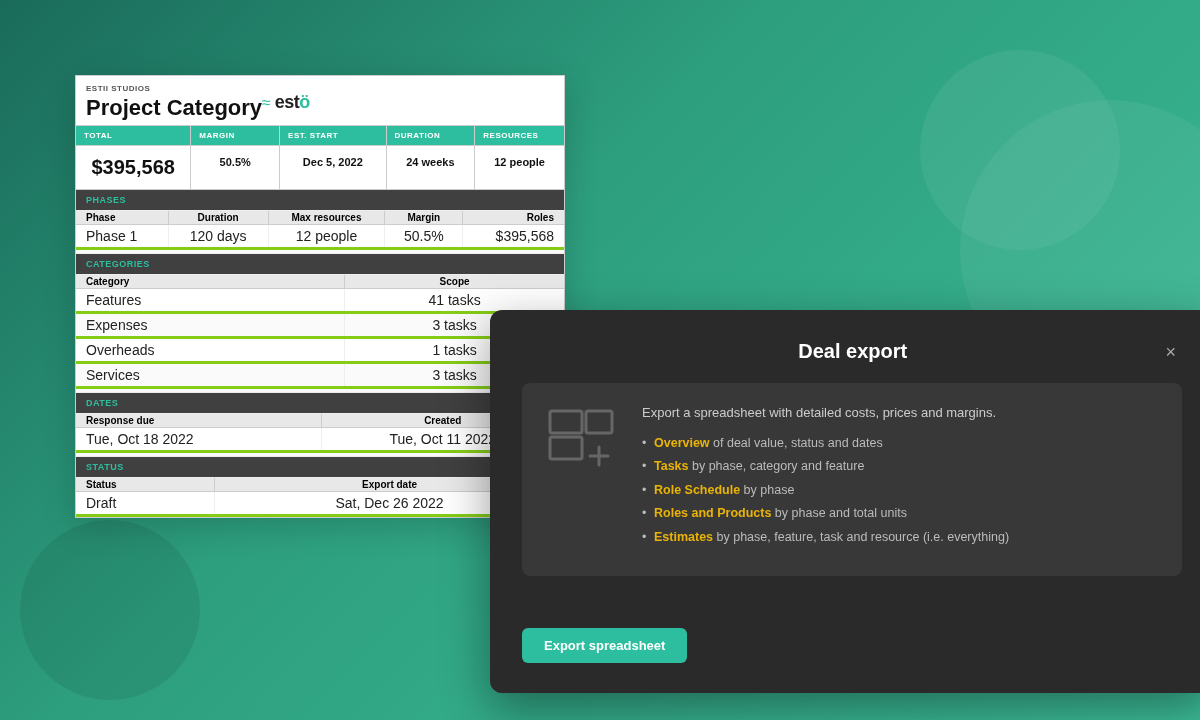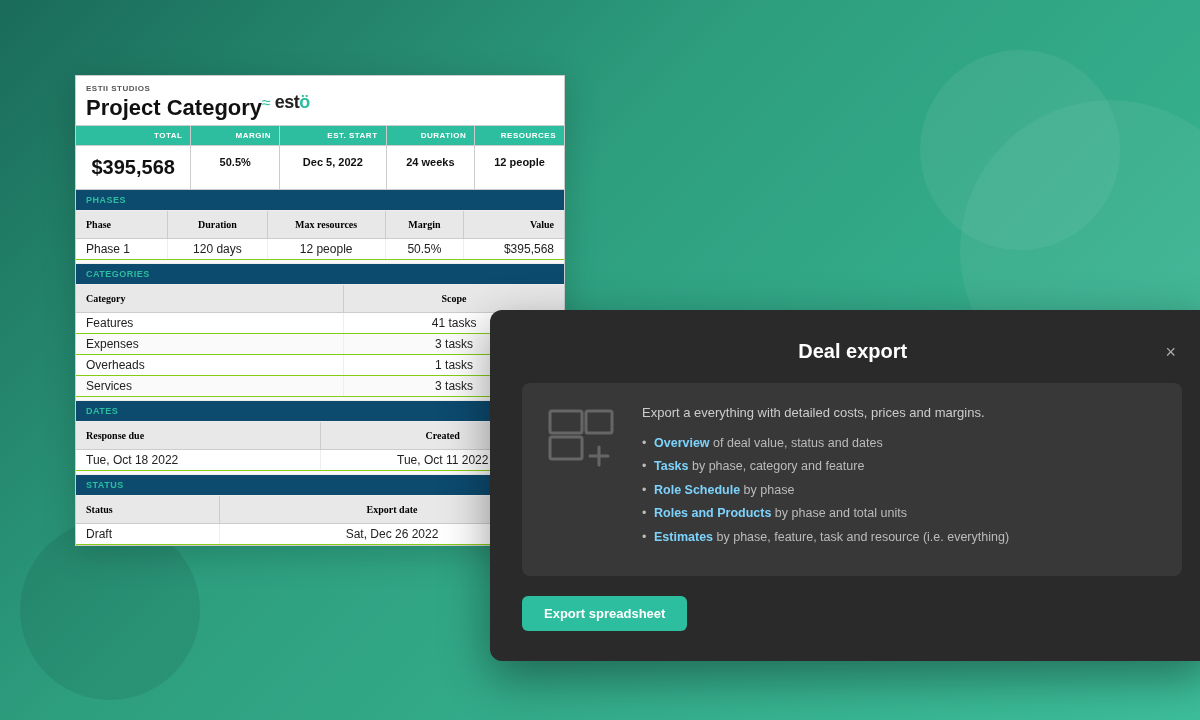--- a/index.html
+++ b/index.html
@@ -76,21 +76,21 @@
     }
 
     
     .stats-header {
       display: grid;
       grid-template-columns: 1.3fr 1fr 1.2fr 1fr 1fr;
       border-bottom: 1px solid #ccc;
     }
     .stat-cell {
       padding: 5px 8px;
-      text-align: right;
+      text-align: left;
       border-right: 1px solid #ccc;
       background: #2cbe9e;
       color: #fff;
       font-size: 8px;
       font-weight: 700;
       letter-spacing: 0.5px;
       text-transform: uppercase;
     }
     .stat-cell:last-child { border-right: none; }
 
@@ -111,40 +111,39 @@
 
     
     .section-label {
       padding: 5px 10px;
       font-size: 9px;
       font-weight: 700;
       color: #2cbe9e;
       text-transform: uppercase;
       letter-spacing: 0.5px;
       border-bottom: 1px solid #eee;
-      background: #0c4a6e;
+      background: #404040;
     }
 
     
     .sheet-table { width: 100%; border-collapse: collapse; }
     .sheet-table th {
       background: #e8e8e8;
-      padding: 8px 10px;
+      padding: 1px 10px;
       text-align: left;
       font-size: 10px;
       font-weight: 600;
       border-bottom: 1px solid #ccc;
       border-right: 1px solid #ccc;
-      font-family: Liberation Serif, serif;
     }
     .sheet-table th:last-child { border-right: none; text-align: right; }
     .sheet-table td {
       padding: 3px 10px;
-      font-size: 12px;
-      border-bottom: 1px solid #84cc16;
+      font-size: 14px;
+      border-bottom: 3px solid #84cc16;
       border-right: 1px solid #eee;
       color: #222;
     }
     .sheet-table td:last-child { border-right: none; text-align: right; }
     .sheet-table tbody tr:nth-child(even) { background: #fafafa; }
 
     .col-right { text-align: right !important; }
     .col-center { text-align: center !important; }
 
     
@@ -217,38 +216,39 @@
       position: relative;
       line-height: 1.4;
     }
     .modal-list li::before {
       content: '•';
       position: absolute;
       left: 0;
       color: #bbb;
     }
     .modal-list li strong {
-      color: #7dd3fc;
+      color: #eab308;
       font-weight: 700;
     }
 
     .modal-footer {
       margin-top: 20px;
       text-align: left;
     }
     .export-btn {
       background: #2cbe9e;
       color: #fff;
       border: none;
       border-radius: 6px;
       padding: 10px 22px;
       font-size: 13px;
       font-weight: 600;
       cursor: pointer;
       transition: background 0.2s;
+      margin-top: 32px;
     }
 
     
     .section-spacer { height: 4px; background: #f9f9f9; border-bottom: 1px solid #eee; }
   </style>
 </head>
 <body>
 
 <div class="bg-circle bg-circle-1"></div>
 <div class="bg-circle bg-circle-2"></div>
@@ -282,21 +282,21 @@
   </div>
 
   <div class="section-label">PHASES</div>
   <table class="sheet-table">
     <thead>
       <tr>
         <th>Phase</th>
         <th class="col-center">Duration</th>
         <th class="col-center">Max resources</th>
         <th class="col-center">Margin</th>
-        <th class="col-right">Value</th>
+        <th class="col-right">Roles</th>
       </tr>
     </thead>
     <tbody>
       <tr>
         <td>Phase 1</td>
         <td class="col-center">120 days</td>
         <td class="col-center">12 people</td>
         <td class="col-center">50.5%</td>
         <td class="col-right">$395,568</td>
       </tr>
@@ -379,21 +379,21 @@
       <svg viewBox="0 0 80 80" width="80" height="80" fill="none" xmlns="http://www.w3.org/2000/svg">
         <rect x="8" y="8" width="32" height="22" rx="2" stroke="#666" stroke-width="3" fill="none"></rect>
         <rect x="44" y="8" width="26" height="22" rx="2" stroke="#666" stroke-width="3" fill="none"></rect>
         <rect x="8" y="34" width="32" height="22" rx="2" stroke="#666" stroke-width="3" fill="none"></rect>
         <line x1="57" y1="44" x2="57" y2="62" stroke="#666" stroke-width="3" stroke-linecap="round"></line>
         <line x1="48" y1="53" x2="66" y2="53" stroke="#666" stroke-width="3" stroke-linecap="round"></line>
       </svg>
     </div>
 
     <div class="modal-content">
-      <p class="modal-description">Export a everything with detailed costs, prices and margins.</p>
+      <p class="modal-description">Export a spreadsheet with detailed costs, prices and margins.</p>
       <ul class="modal-list">
         <li><strong>Overview</strong> of deal value, status and dates</li>
         <li><strong>Tasks</strong> by phase, category and feature</li>
         <li><strong>Role Schedule</strong> by phase</li>
         <li><strong>Roles and Products</strong> by phase and total units</li>
         <li><strong>Estimates</strong> by phase, feature, task and resource (i.e. everything)</li>
       </ul>
     </div>
   </div>
 

